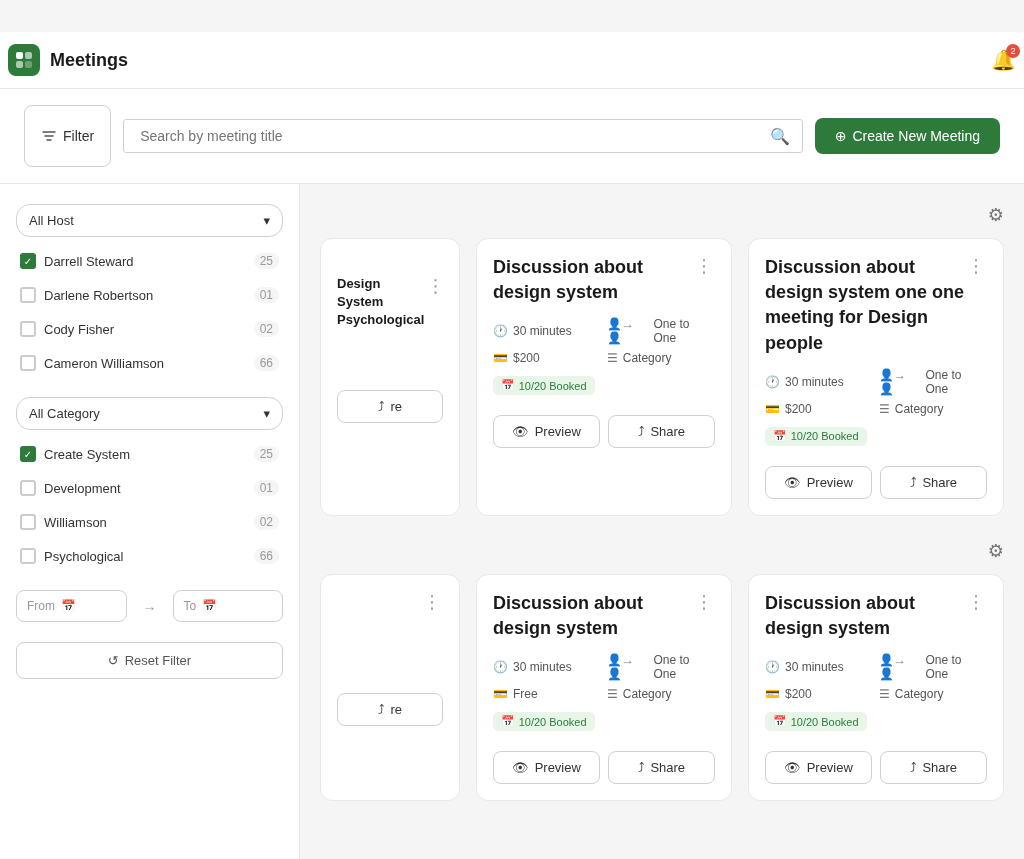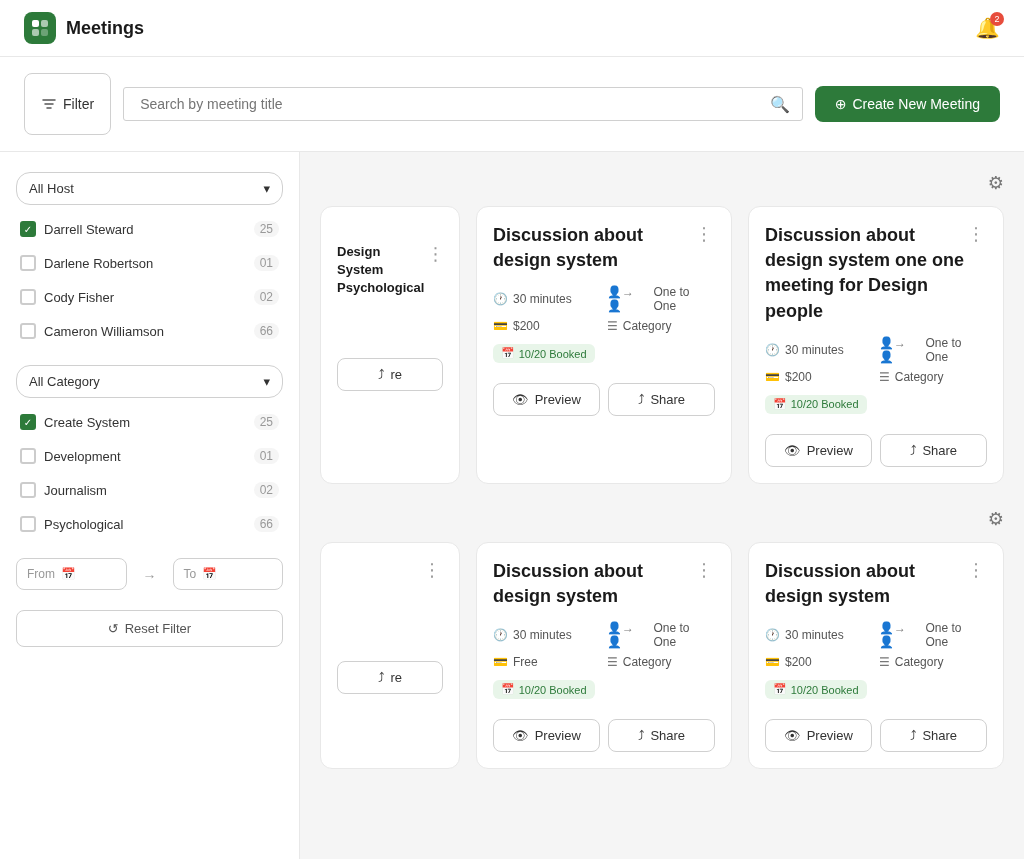--- a/index.html
+++ b/index.html
@@ -8,23 +8,24 @@
       background: #f5f5f5;
       min-height: 859px;
       width: 1024px;
     }
 
     
     .header {
       display: flex;
       align-items: center;
       justify-content: space-between;
-      padding: 12px 24px;
+      padding: 12px 8px;
       background: #fff;
       border-bottom: 1px solid #e8e8e8;
+      margin-top: 32px;
     }
     .header-left {
       display: flex;
       align-items: center;
       gap: 10px;
     }
     .logo {
       width: 32px; height: 32px;
       background: #2d7a3a;
       border-radius: 8px;
@@ -356,21 +357,21 @@
         <div class="filter-item">
           <div class="filter-item-left">
             <div class="checkbox"></div>
             <span class="filter-label">Development</span>
           </div>
           <span class="filter-count">01</span>
         </div>
         <div class="filter-item">
           <div class="filter-item-left">
             <div class="checkbox"></div>
-            <span class="filter-label">Journalism</span>
+            <span class="filter-label">Williamson</span>
           </div>
           <span class="filter-count">02</span>
         </div>
         <div class="filter-item">
           <div class="filter-item-left">
             <div class="checkbox"></div>
             <span class="filter-label">Psychological</span>
           </div>
           <span class="filter-count">66</span>
         </div>

